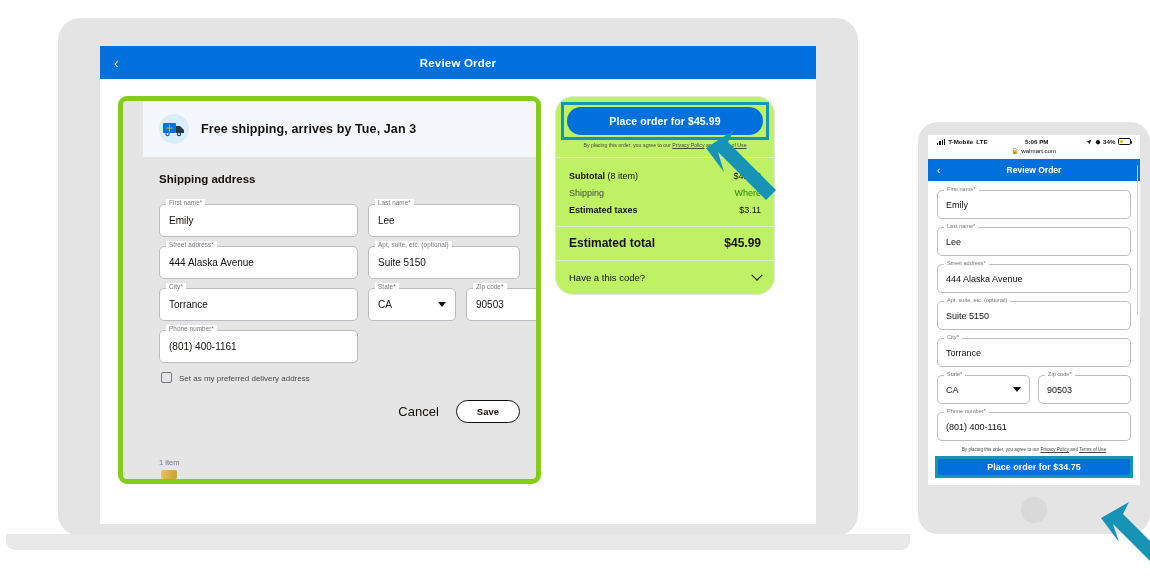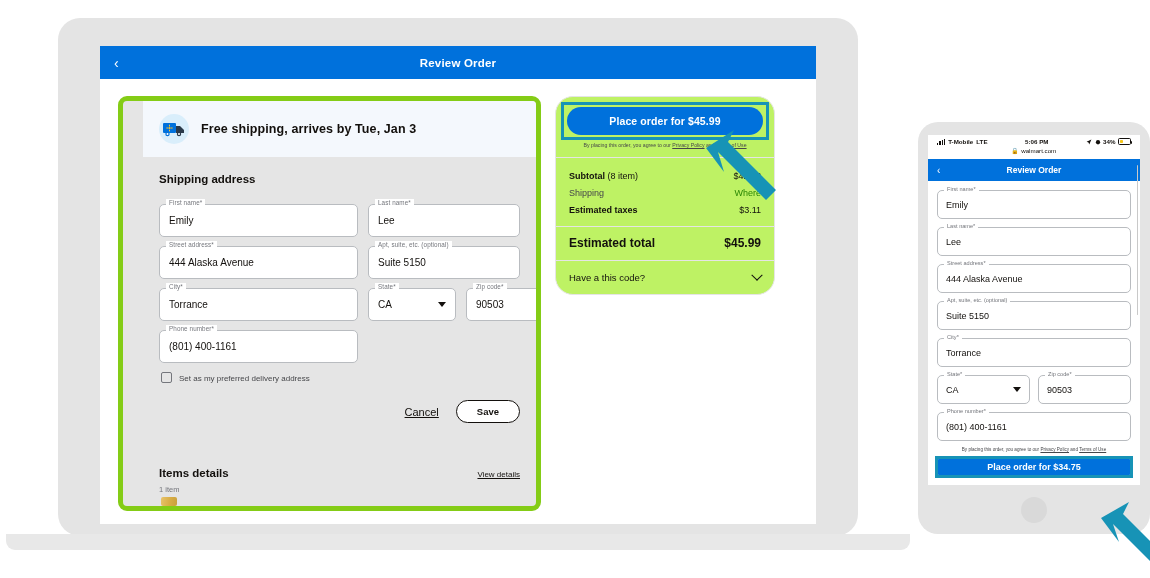--- a/index.html
+++ b/index.html
@@ -79,21 +79,21 @@
   .field.w-phone { flex: 0 0 199px; }
   .caret { margin-left: auto; width: 0; height: 0;
     border-left: 4px solid transparent; border-right: 4px solid transparent;
     border-top: 5px solid #13100d; }
 
   .chk-row { display: flex; align-items: flex-end; gap: 7px; margin: 8px 0 0 2px; }
   .chk-box { width: 11px; height: 11px; border: 1px solid #74767c; border-radius: 2px; }
   .chk-lbl { font-size: 8px; color: #46474a; }
 
   .actions { display: flex; align-items: center; justify-content: flex-end; gap: 17px; margin-top: 17px; }
-  .link-cancel { font-size: 11px; color: #13100d; text-decoration: underline; }
+  .link-cancel { font-size: 13px; color: #13100d; }
   .btn-save {
     border: 1px solid #13100d; border-radius: 20px; padding: 5px 20px;
     font-size: 9.5px; font-weight: bold; color: #13100d; background: #fff;
   }
   .hr { height: 1px; background: #e5e5e5; margin: 14px 0 0 0; }
 
   .items-head { display: flex; align-items: baseline; justify-content: space-between;
     padding: 15px 16px 0 16px; }
   .items-title { font-size: 11.5px; font-weight: bold; color: #13100d; }
   .view-details { font-size: 8px; color: #13100d; text-decoration: underline; }
@@ -301,24 +301,20 @@
               </div>
 
               <div class="actions">
                 <span class="link-cancel">Cancel</span>
                 <button class="btn-save">Save</button>
               </div>
 
               <div class="hr"></div>
             </div>
 
-            <div class="items-head">
-              <span class="items-title">Items details</span>
-              <span class="view-details">View details</span>
-            </div>
             <div class="items-count">1 item</div>
             <div class="thumb"></div>
           </div>
         </div>
 
         <div class="desk-right">
           <div class="sum-card">
 
             <div class="place-wrap">
               <button class="btn-place">Place order for $45.99</button>

